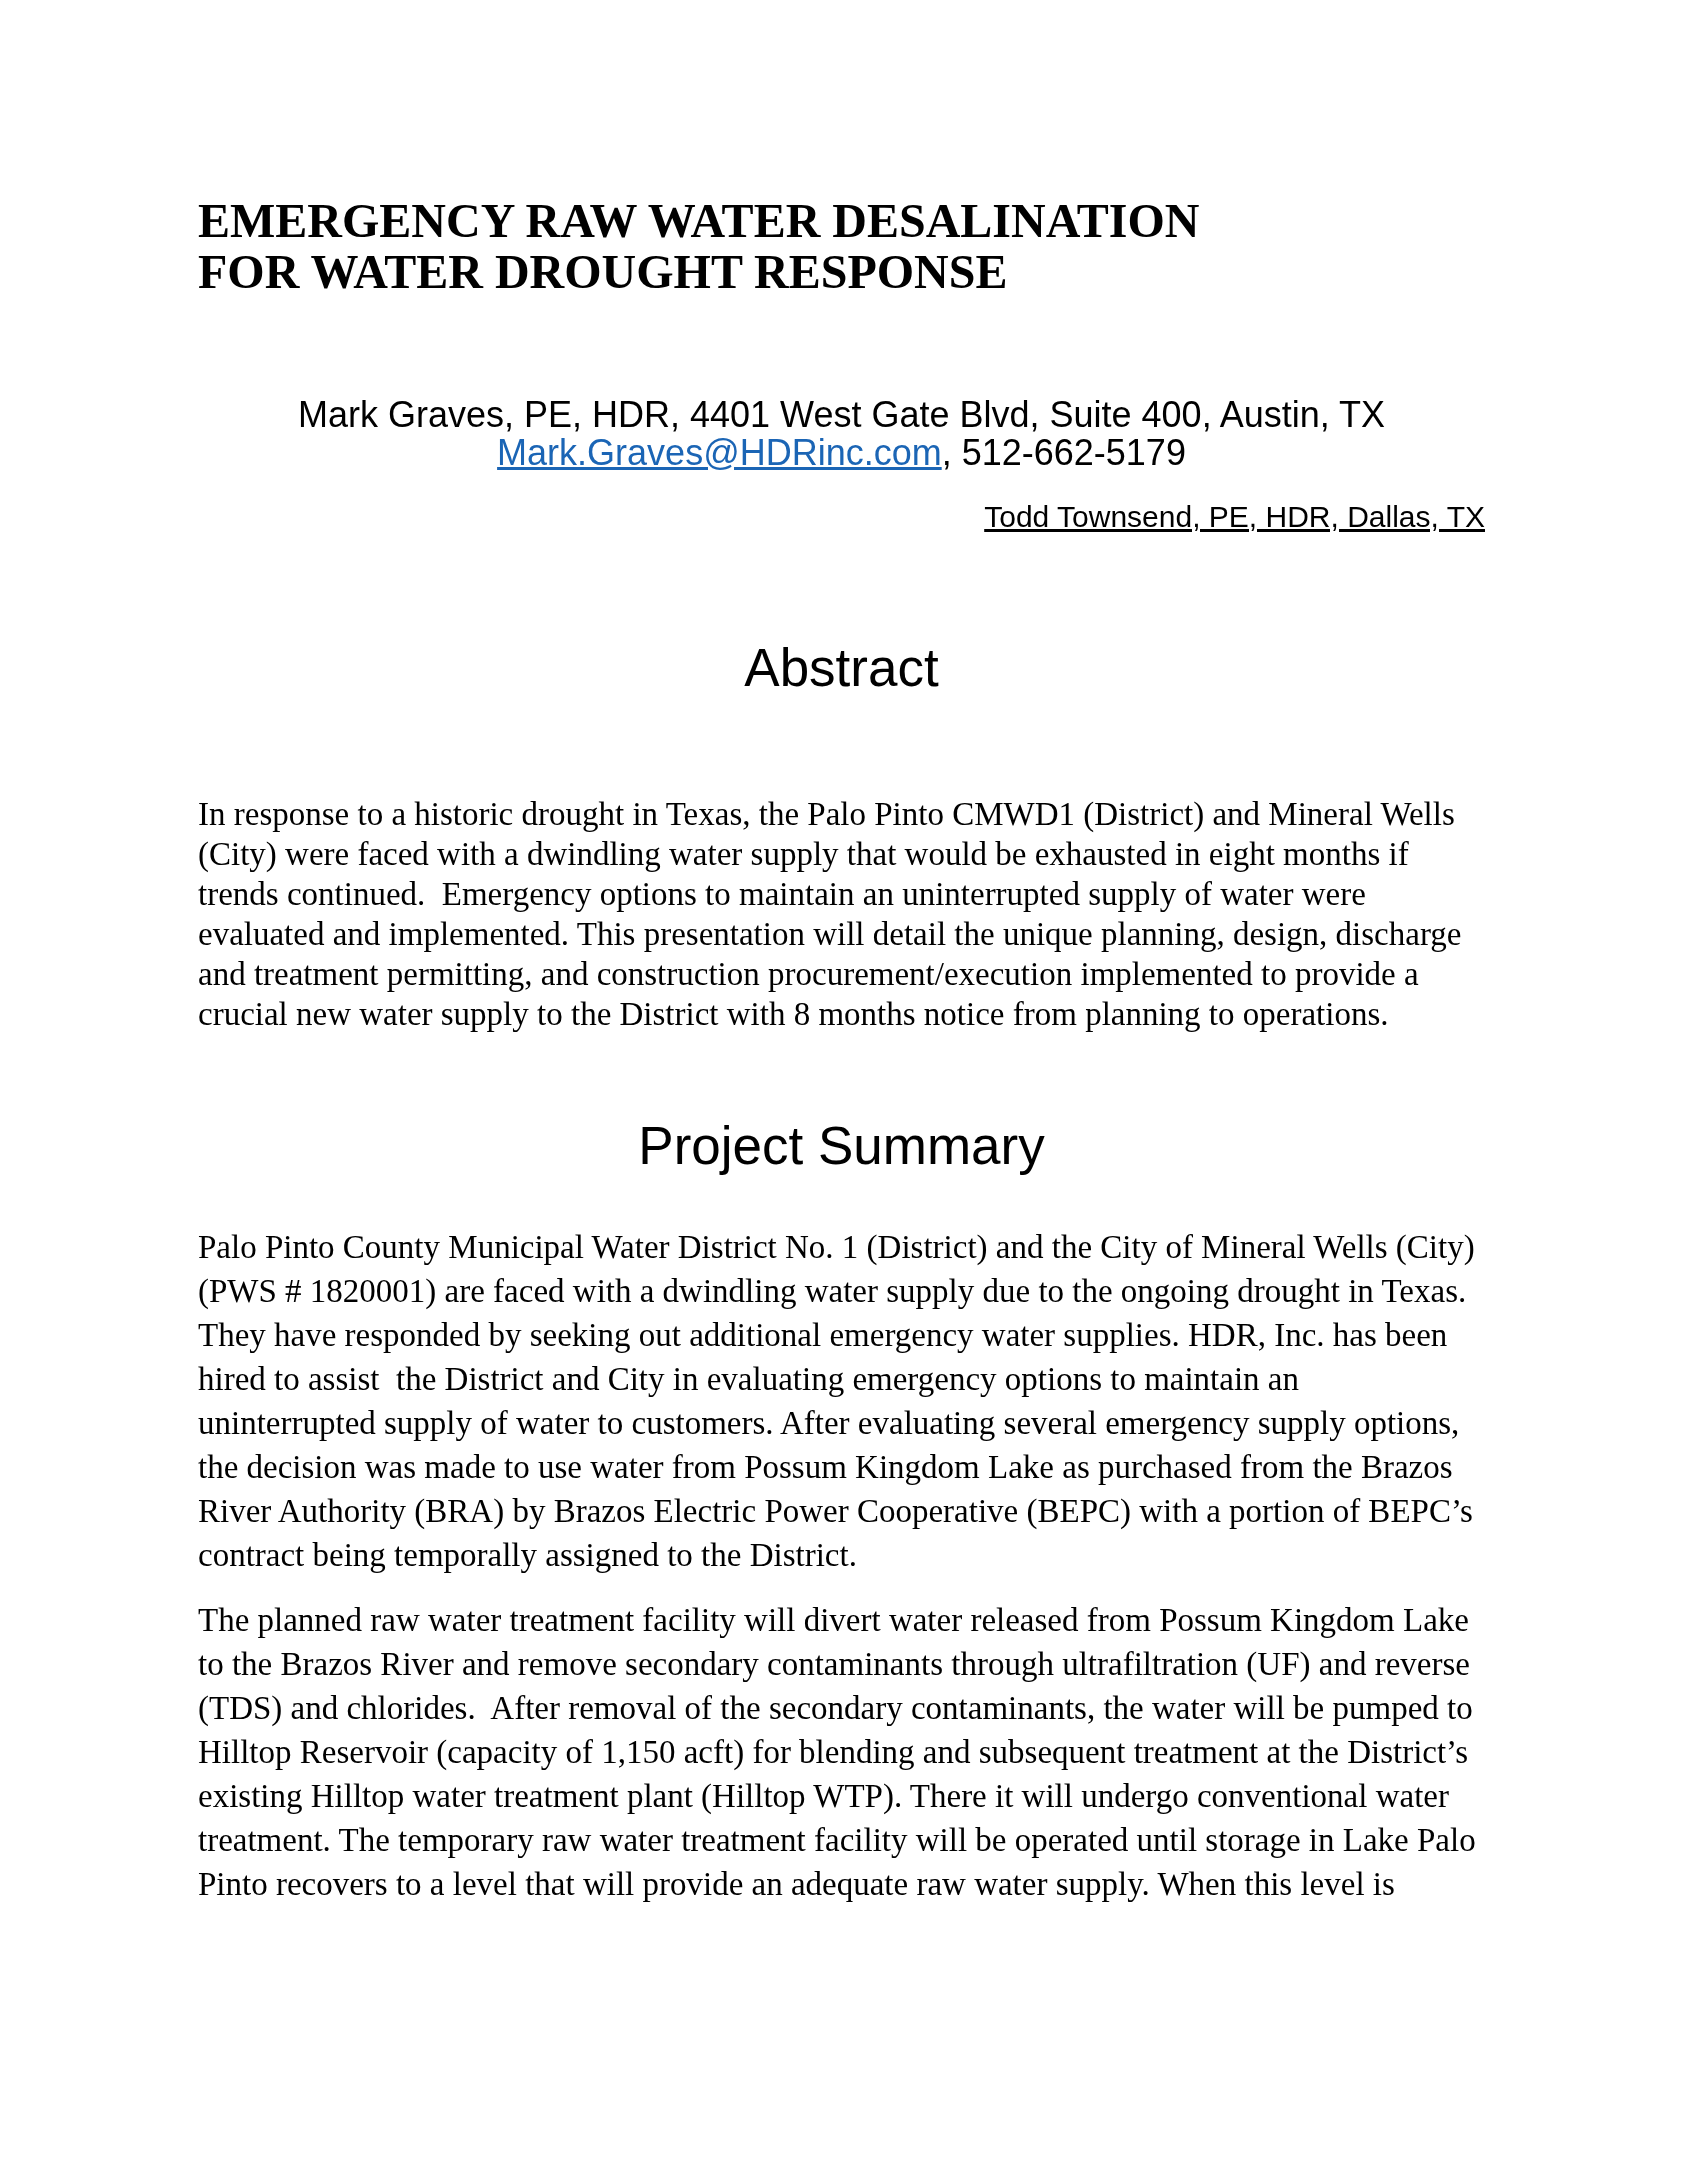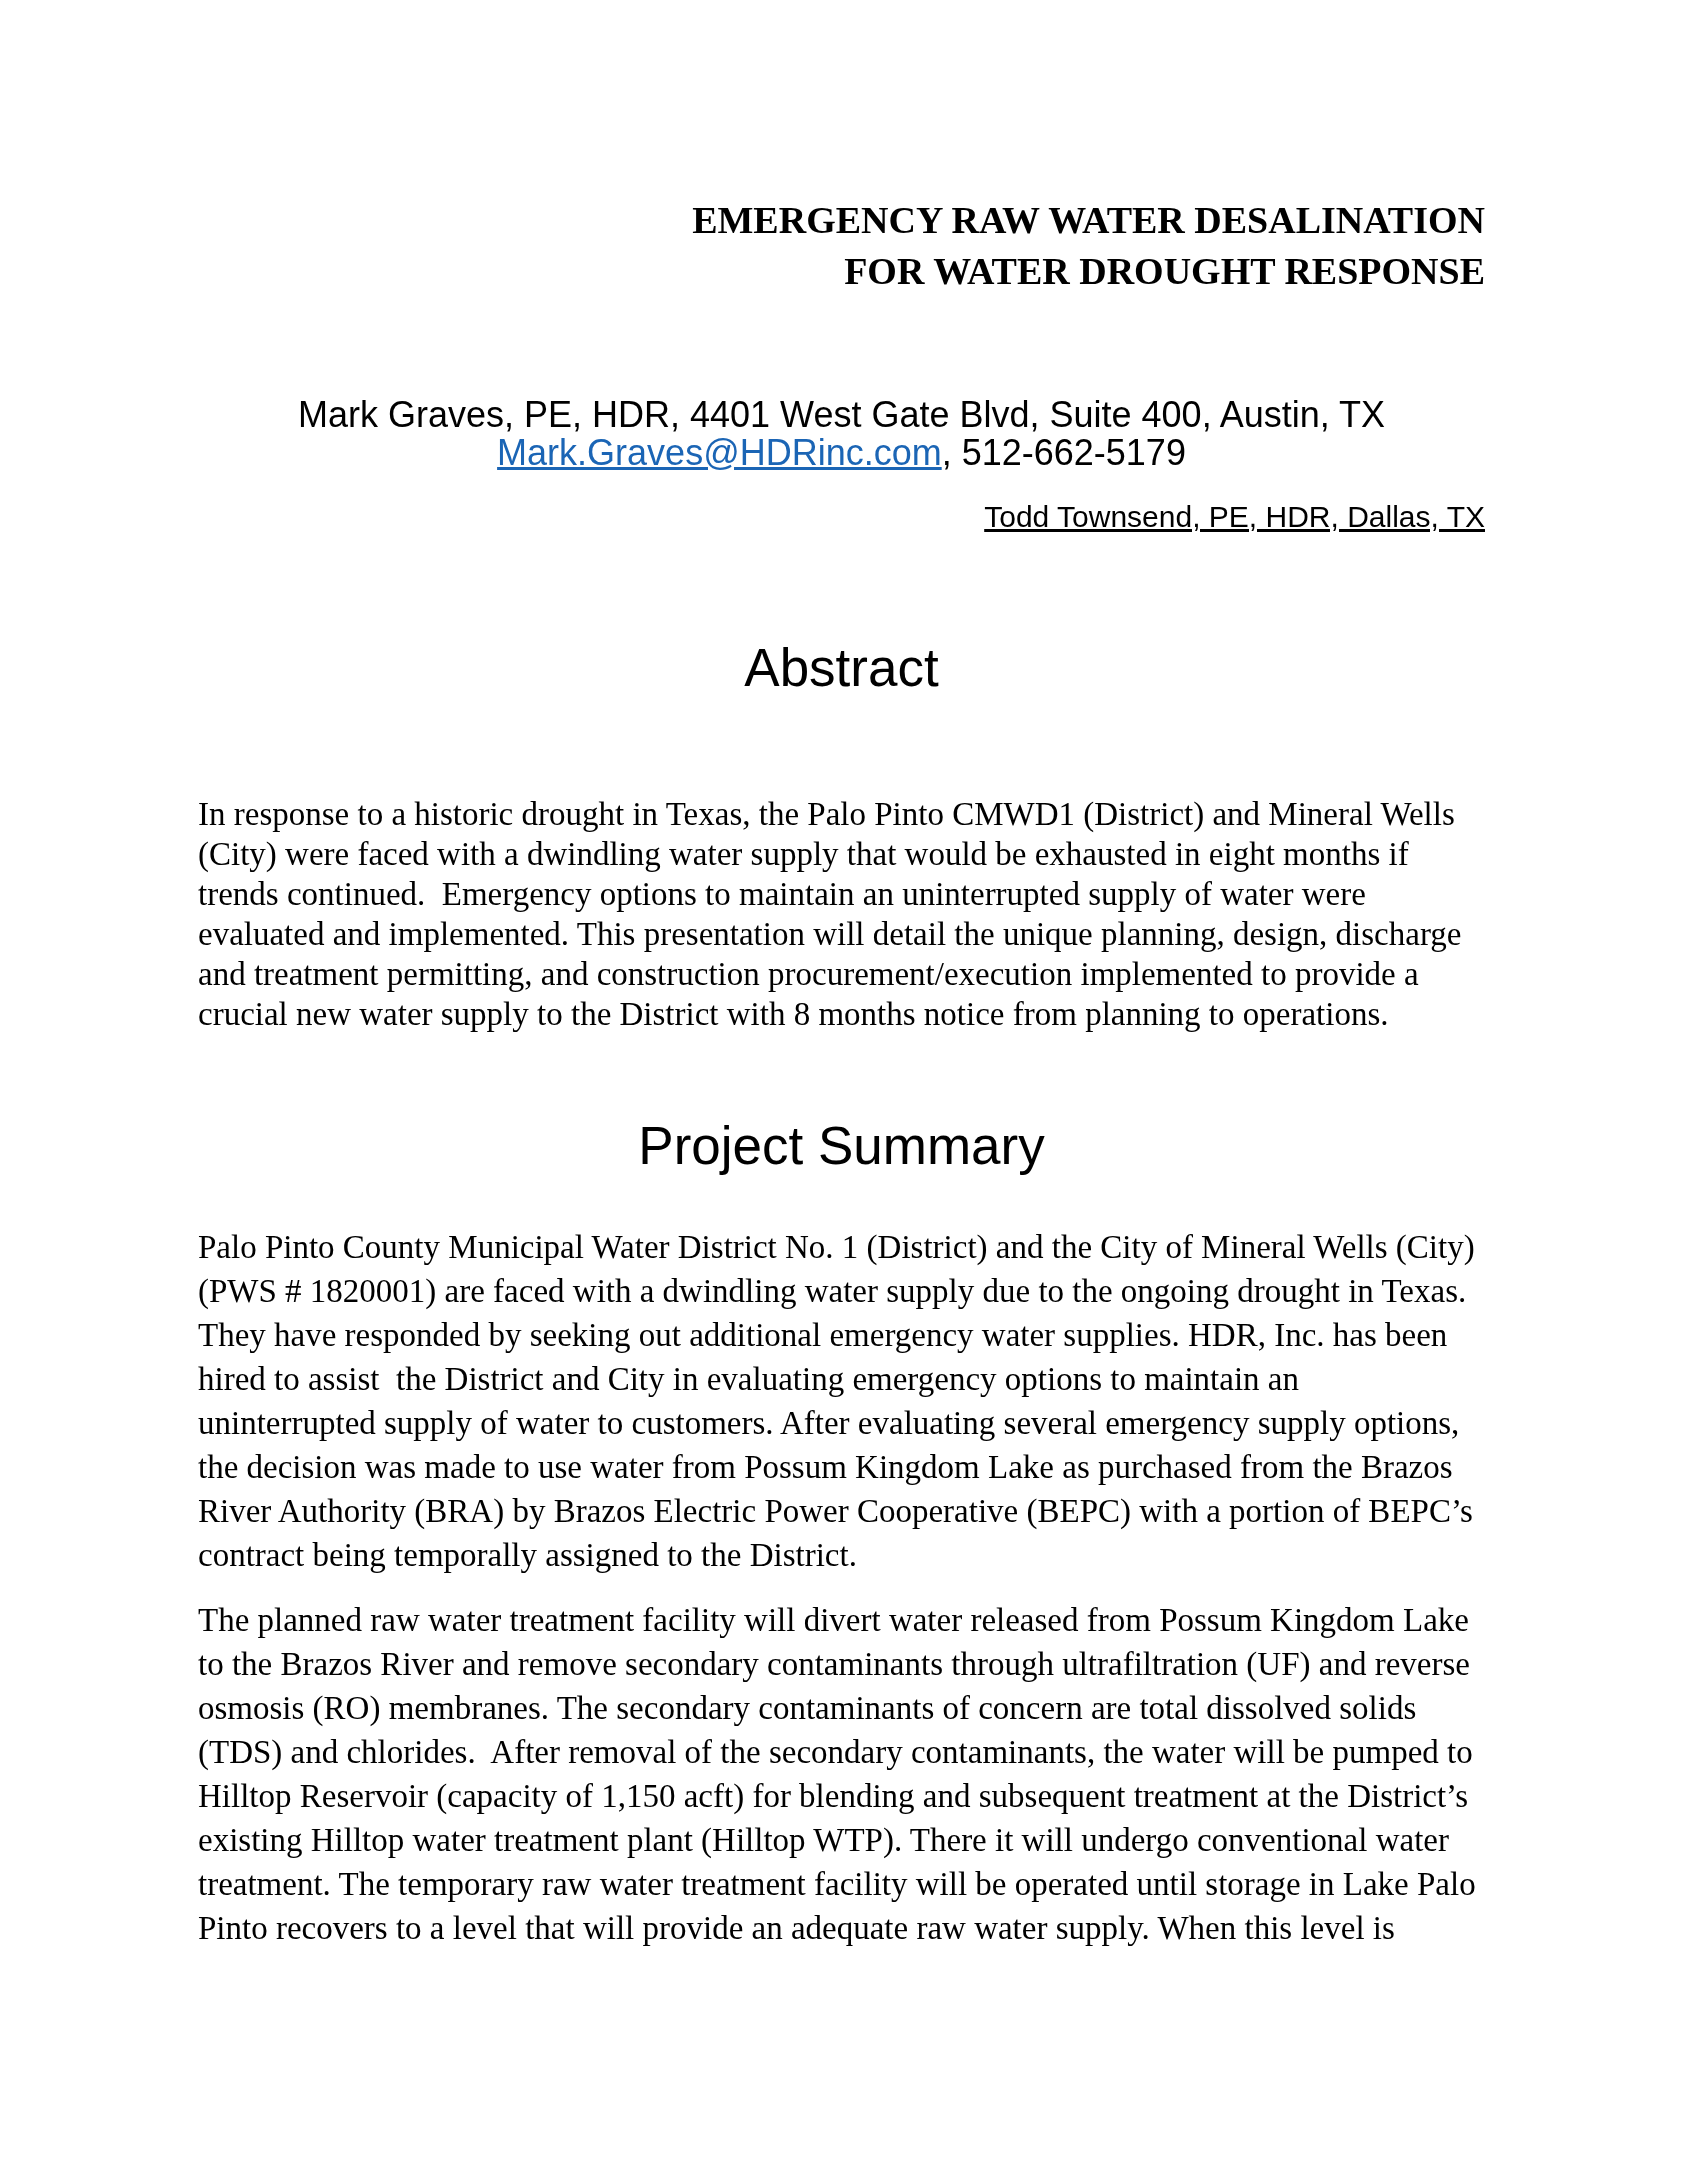--- a/index.html
+++ b/index.html
@@ -18,24 +18,24 @@
     width: 1683px; height: 2178px;
     background: #ffffff;
   }
   .col {
     position: absolute;
     left: 198px;
     width: 1287px;
   }
   .doc-title {
     top: 195px;
-    text-align: right;
+    text-align: left;
     font-family: "Liberation Serif", serif;
     font-weight: bold;
-    font-size: 38px;
+    font-size: 48px;
   }
   .doc-title .tline { line-height: 51px; white-space: pre; }
   .authors {
     top: 396px;
     text-align: center;
     font-family: "Liberation Sans", sans-serif;
     font-size: 36px;
     line-height: 38px;
   }
   .authors .aline { white-space: pre; }
@@ -109,21 +109,20 @@
       <div class="tline">hired to assist  the District and City in evaluating emergency options to maintain an</div>
       <div class="tline">uninterrupted supply of water to customers. After evaluating several emergency supply options,</div>
       <div class="tline">the decision was made to use water from Possum Kingdom Lake as purchased from the Brazos</div>
       <div class="tline">River Authority (BRA) by Brazos Electric Power Cooperative (BEPC) with a portion of BEPC’s</div>
       <div class="tline">contract being temporally assigned to the District.</div>
     </div>
 
   <div class="col body-par par-sum2">
       <div class="tline">The planned raw water treatment facility will divert water released from Possum Kingdom Lake</div>
       <div class="tline">to the Brazos River and remove secondary contaminants through ultrafiltration (UF) and reverse</div>
-      <div class="tline">osmosis (RO) membranes. The secondary contaminants of concern are total dissolved solids</div>
       <div class="tline">(TDS) and chlorides.  After removal of the secondary contaminants, the water will be pumped to</div>
       <div class="tline">Hilltop Reservoir (capacity of 1,150 acft) for blending and subsequent treatment at the District’s</div>
       <div class="tline">existing Hilltop water treatment plant (Hilltop WTP). There it will undergo conventional water</div>
       <div class="tline">treatment. The temporary raw water treatment facility will be operated until storage in Lake Palo</div>
       <div class="tline">Pinto recovers to a level that will provide an adequate raw water supply. When this level is</div>
     </div>
 
 </div>
 
 

